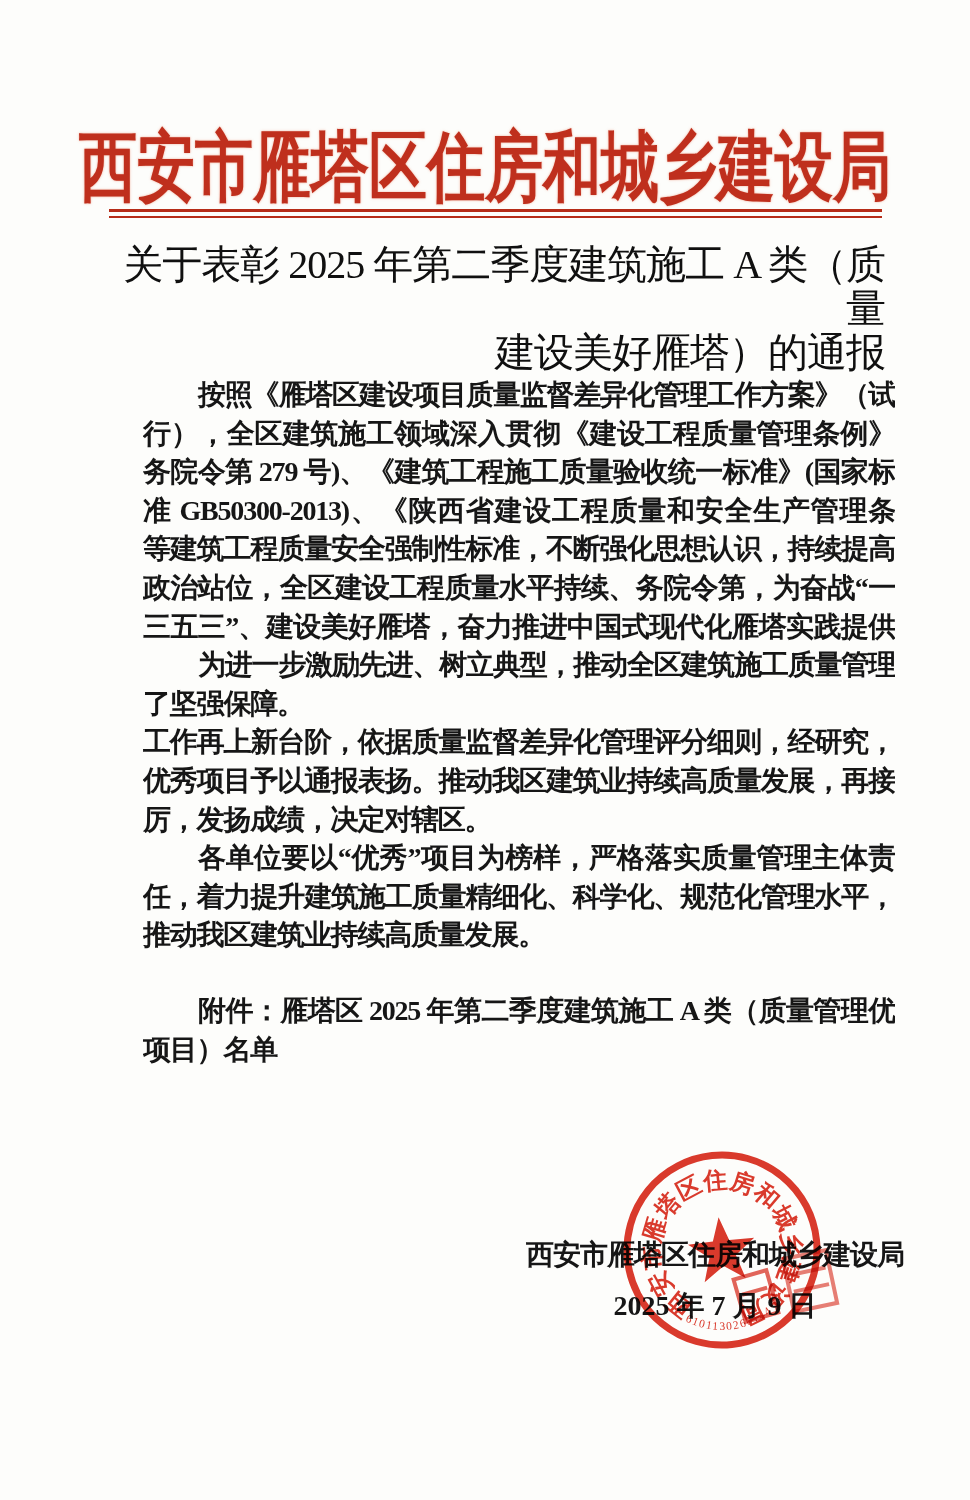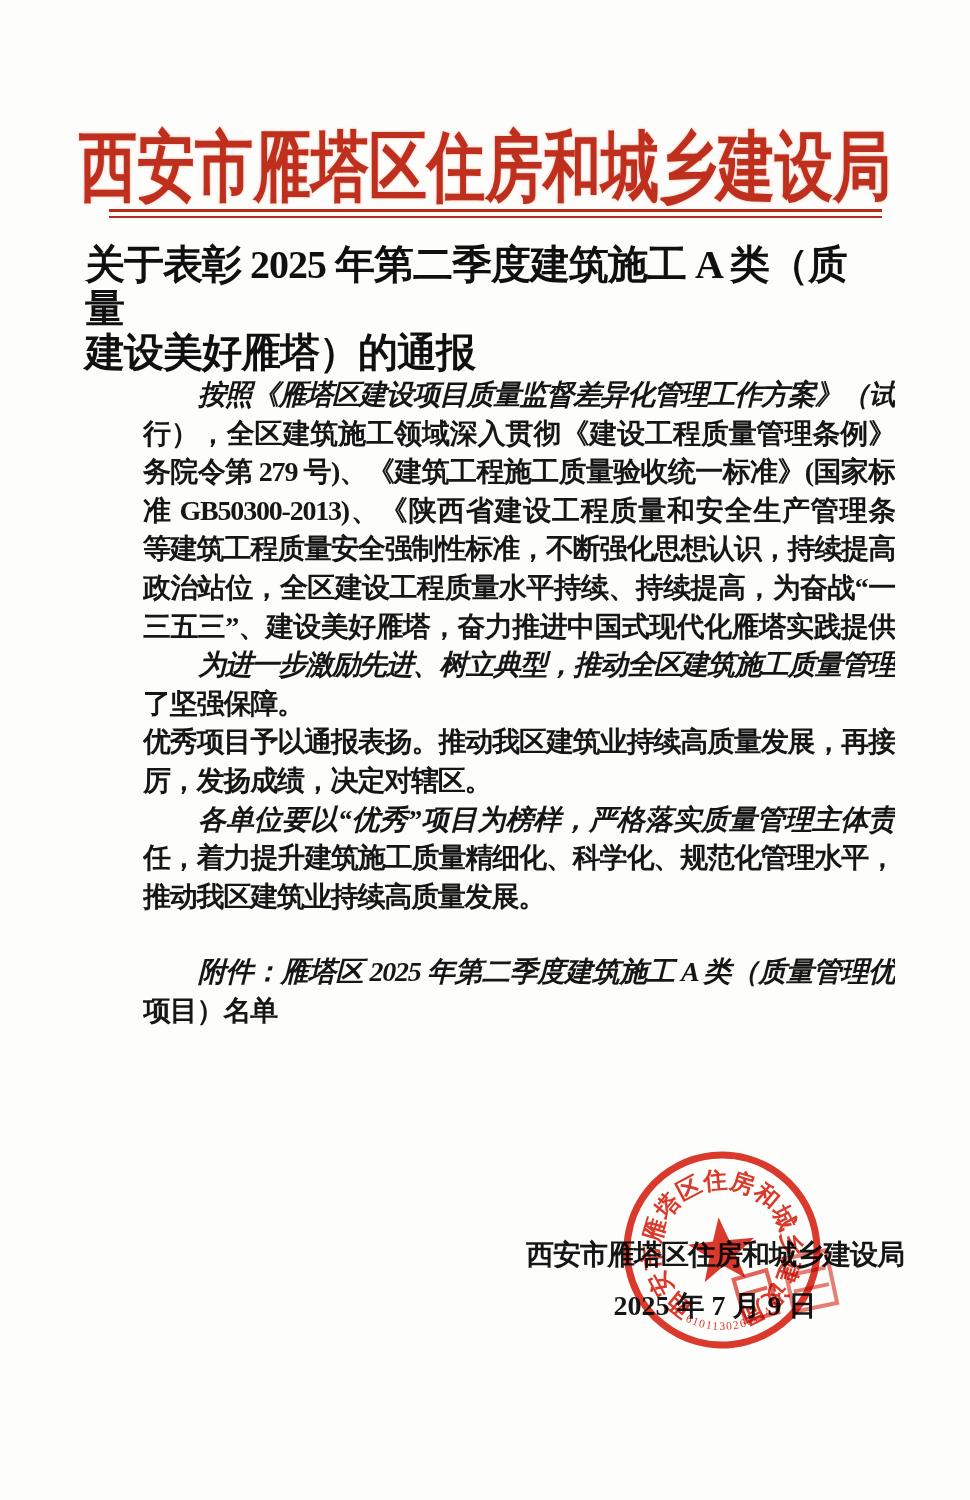--- a/index.html
+++ b/index.html
@@ -19,33 +19,33 @@
     color:#bf2f1d;
     text-shadow:0 0 2px rgba(226,96,60,.55);
     transform:scaleY(1.32); transform-origin:center top;
     white-space:nowrap;
   }
   .rule-thick { position:absolute; left:109px; top:209px; width:773px; height:3px; background:#b62c18; }
   .rule-thin  { position:absolute; left:109px; top:216px; width:773px; height:2px; background:#b62c18; }
   
   .title {
     position:absolute; top:243px; left:85px; width:800px;
-    text-align:left;
-    font-size:40px; line-height:44px; font-weight:700;
+    text-align:right;
+    font-size:40px; line-height:44px; font-weight:400;
     letter-spacing:-1px; color:#101010;
   }
   
   .body-block {
     position:absolute; top:376px; left:143px; width:752px;
     font-size:28px; font-weight:600; letter-spacing:-1.2px;
     color:#161616;
   }
   .bline { height:38.6px; line-height:38.6px; overflow:hidden; white-space:nowrap; }
   .bline.fill { text-align:justify; text-align-last:justify; white-space:normal; }
-  .bline.ind  { padding-left:55px;font-style:italic; }
+  .bline.ind  { padding-left:55px; }
   .attach-block { margin-top:37px; }
   
   .signature {
     position:absolute; top:1236px; left:505px; width:420px;
     text-align:center; font-size:28px; font-weight:600;
     letter-spacing:-1px; color:#161616; z-index:2;
   }
   .sig-date { margin-top:13px; letter-spacing:0; }
   
   .seal {
@@ -75,24 +75,25 @@
     <div>建设美好雁塔）的通报</div>
   </div>
 
   <div class="body-block">
     <div>
         <div class="bline fill ind">按照《雁塔区建设项目质量监督差异化管理工作方案》（试</div>
         <div class="bline fill">行），全区建筑施工领域深入贯彻《建设工程质量管理条例》(国</div>
         <div class="bline fill">务院令第 279 号)、《建筑工程施工质量验收统一标准》(国家标</div>
         <div class="bline fill">准 GB50300-2013)、《陕西省建设工程质量和安全生产管理条例》</div>
         <div class="bline fill">等建筑工程质量安全强制性标准，不断强化思想认识，持续提高</div>
-        <div class="bline fill">政治站位，全区建设工程质量水平持续、持续提高，为奋战“一</div>
+        <div class="bline fill">政治站位，全区建设工程质量水平持续、务院令第，为奋战“一</div>
         <div class="bline fill">三五三”、建设美好雁塔，奋力推进中国式现代化雁塔实践提供</div>
         <div class="bline fill ind">为进一步激励先进、树立典型，推动全区建筑施工质量管理</div>
         <div class="bline">了坚强保障。</div>
+        <div class="bline fill">工作再上新台阶，依据质量监督差异化管理评分细则，经研究，</div>
         <div class="bline fill">优秀项目予以通报表扬。推动我区建筑业持续高质量发展，再接再</div>
         <div class="bline">厉，发扬成绩，决定对辖区。</div>
         <div class="bline fill ind">各单位要以“优秀”项目为榜样，严格落实质量管理主体责</div>
         <div class="bline fill">任，着力提升建筑施工质量精细化、科学化、规范化管理水平，</div>
         <div class="bline">推动我区建筑业持续高质量发展。</div>
       </div>
     <div class="attach-block">
       <div class="bline ind fill">附件：雁塔区 2025 年第二季度建筑施工 A 类（质量管理优秀</div>
       <div class="bline">项目）名单</div>
     </div>

